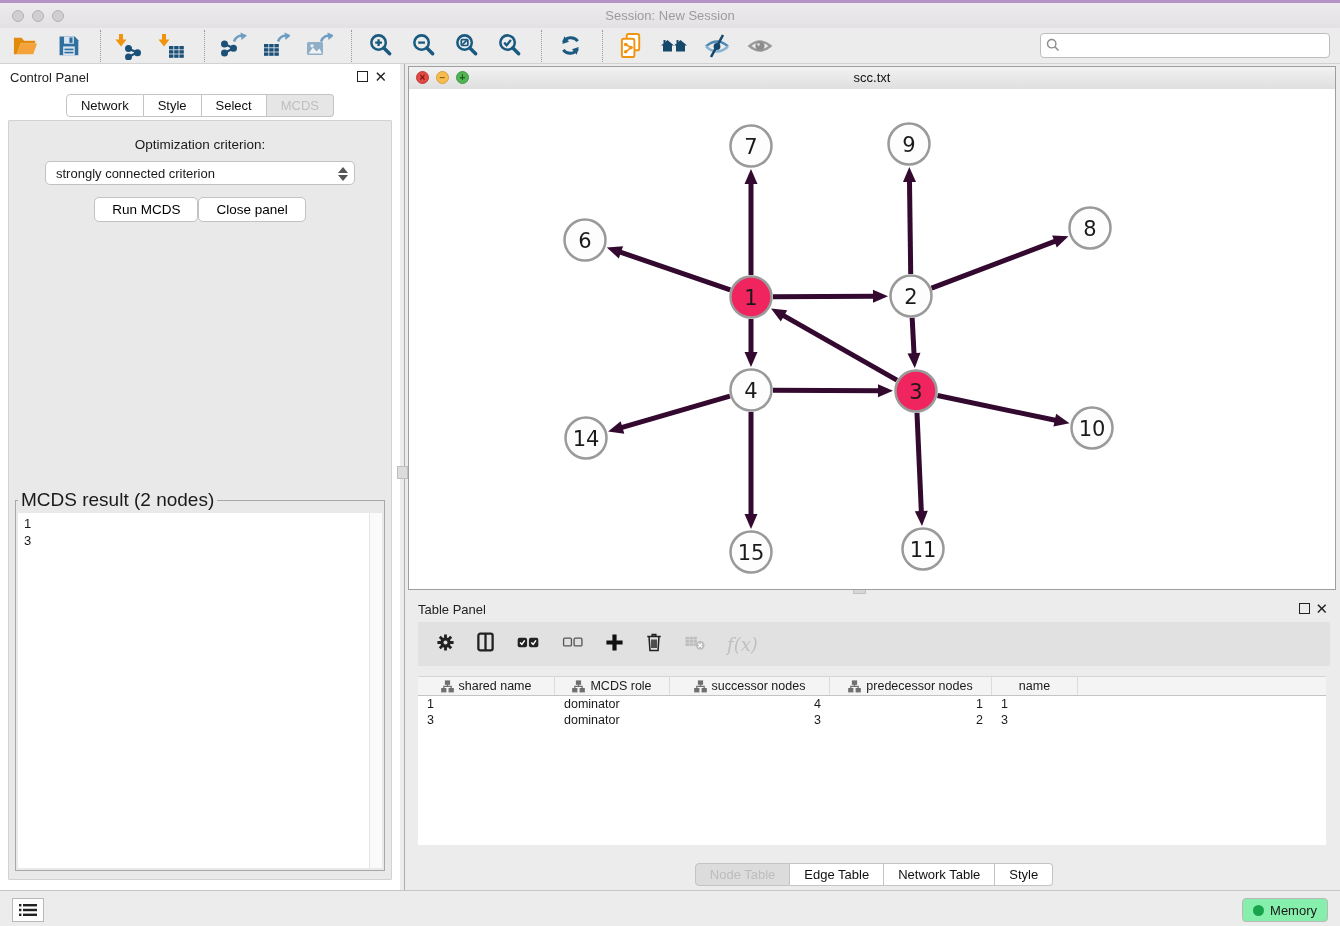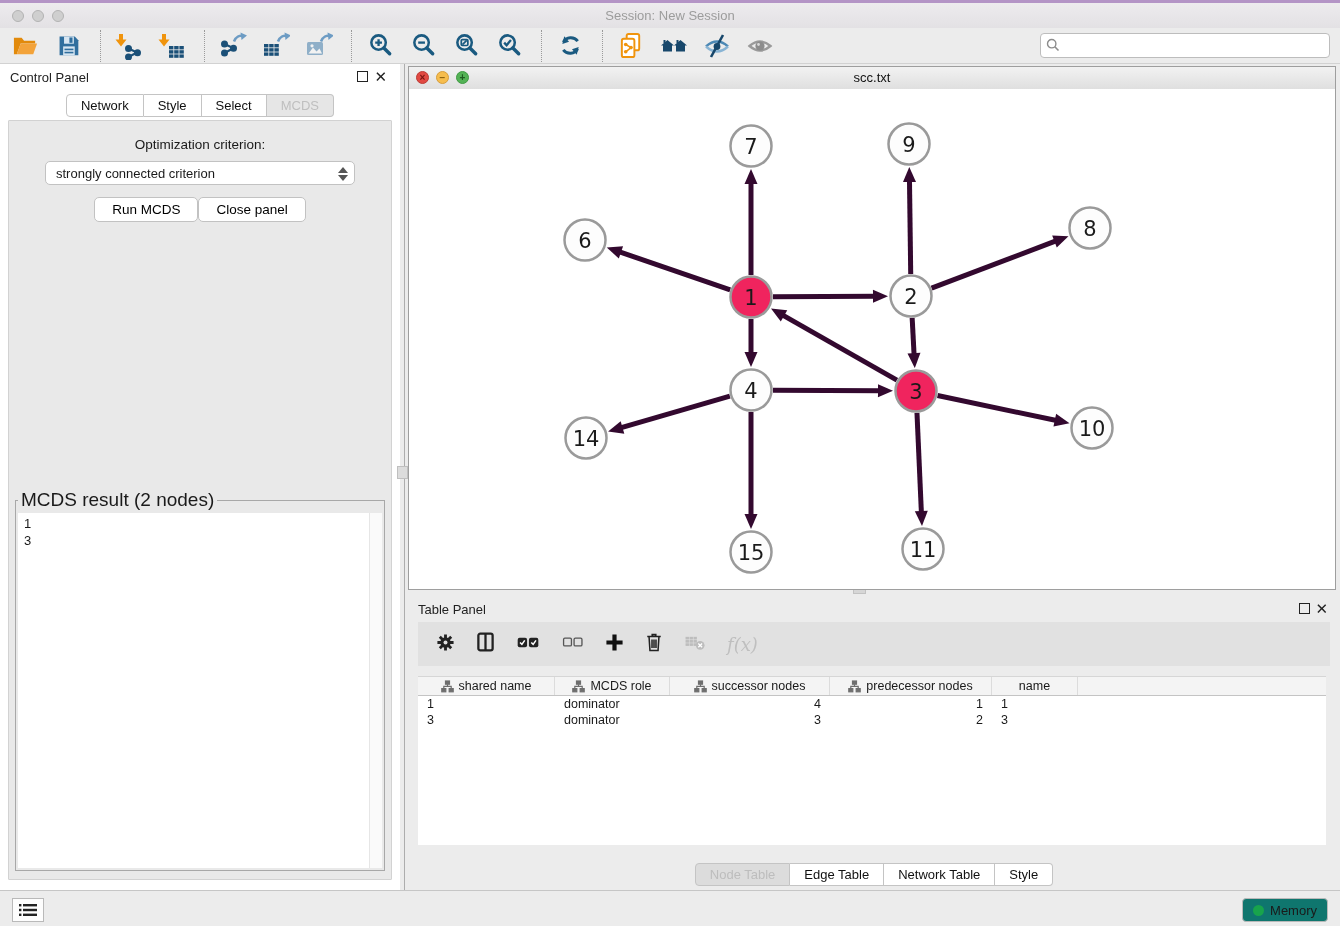--- a/index.html
+++ b/index.html
@@ -102,21 +102,21 @@
   .tr{display:flex;height:16px;align-items:center;}
   .td{font-size:12.5px;box-sizing:border-box;padding:0 9px;}
   .tp-tabs{position:absolute;left:0;right:0;bottom:4px;display:flex;justify-content:center;}
   .tp-tabs .seg-item.active{background:#DCDCDC;color:#BDBDBD;}
 
   
   .statusbar{position:absolute;left:0;bottom:0;width:100%;height:36px;background:#ECECEC;
     border-top:1px solid #C6C6C6;box-sizing:border-box;}
   .list-btn{position:absolute;left:12px;top:7px;width:30px;height:22px;background:#FDFDFD;
     border:1px solid #B9B9B9;display:flex;align-items:center;justify-content:center;}
-  .mem-btn{position:absolute;right:12px;top:7px;height:22px;background:#0f766e;
+  .mem-btn{position:absolute;right:12px;top:7px;height:22px;background:#86efac;
     border:1px solid #B9B9B9;border-radius:4px;display:flex;align-items:center;gap:6px;
     padding:0 10px;font-size:13px;}
   .mem-dot{width:11px;height:11px;border-radius:50%;background:#18A44C;}
 </style>
 </head>
 <body>
 
 <div class="app">
 
   <div class="titlebar">

